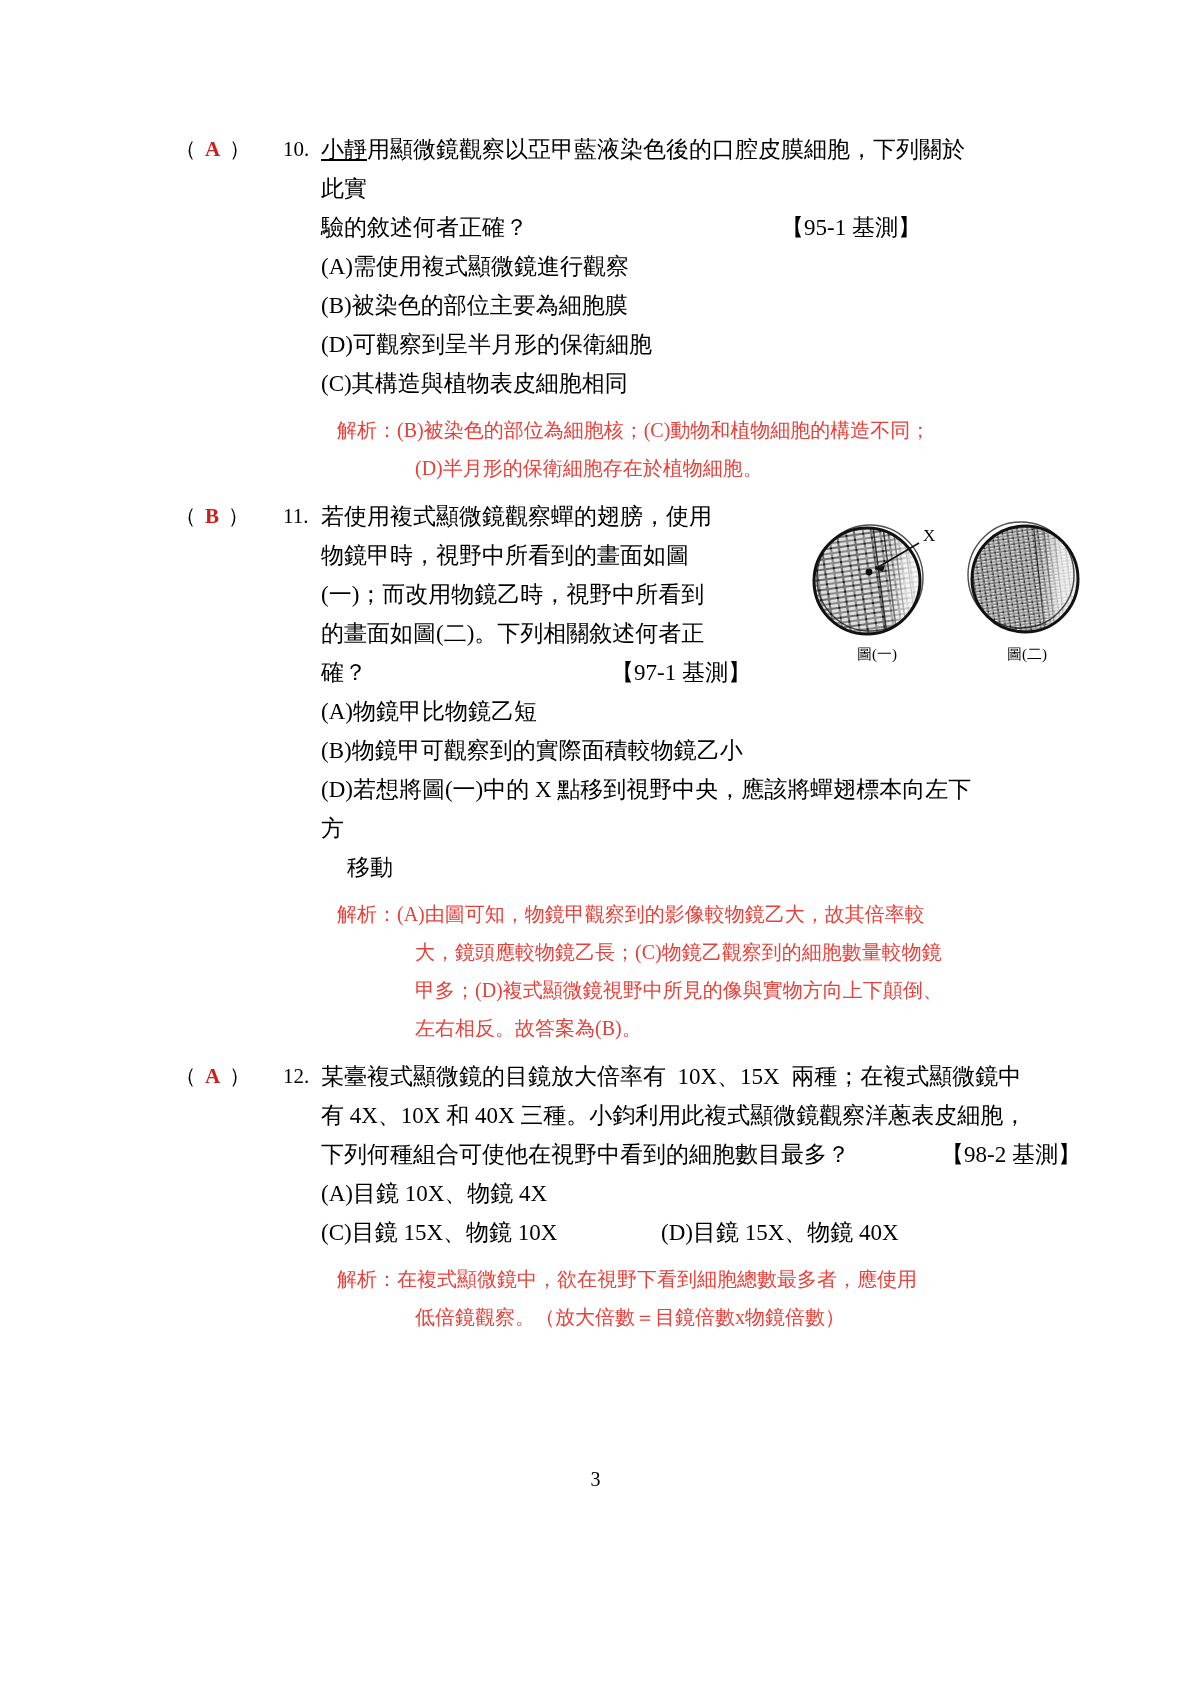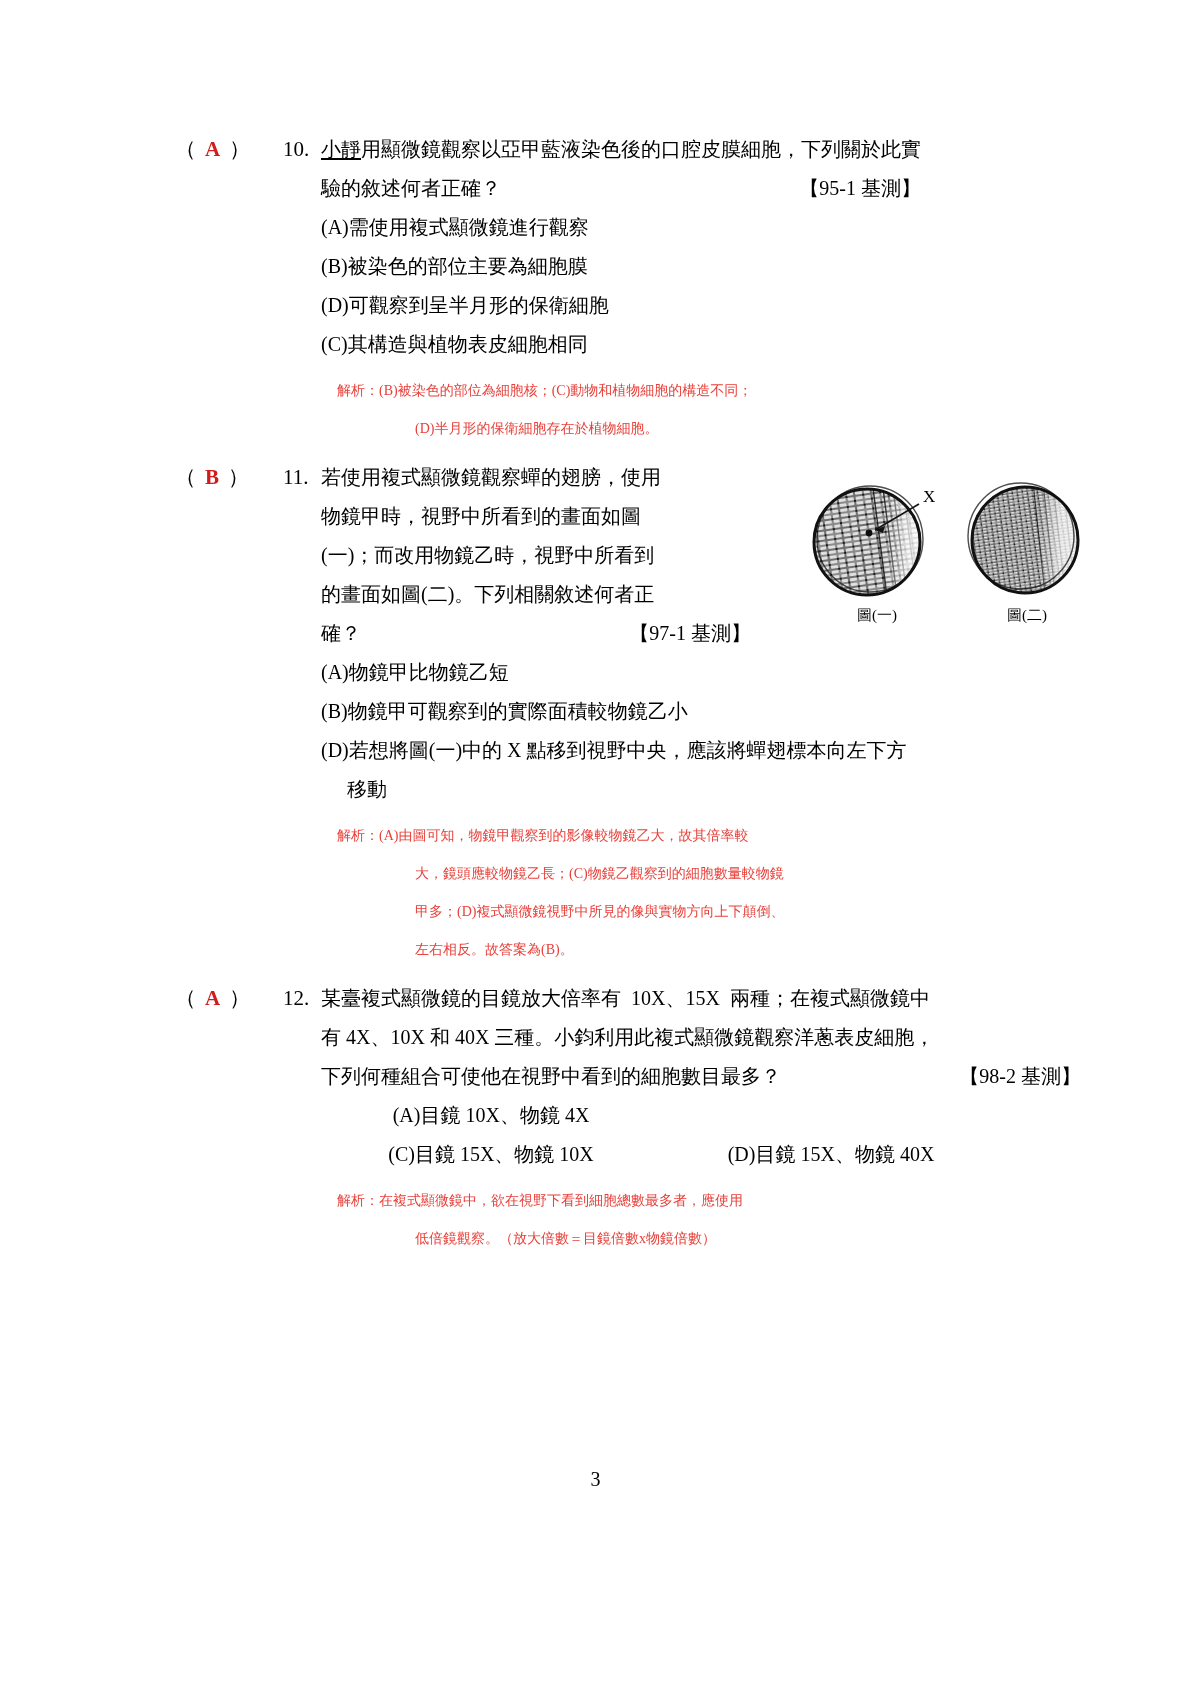--- a/index.html
+++ b/index.html
@@ -67,21 +67,21 @@
     margin-left: 42px;
   }
 
   .qbody {
     flex: 1 1 auto;
     font-size: 21px;
     line-height: 39px;
   }
 
   .qline {
-    font-size: 20px;
+    font-size: 23px;
     line-height: 39px;
     white-space: pre-wrap;
   }
 
   .qline.narrow { width: 430px; }
 
   .src {
     font-family: "Liberation Serif", serif;
   }
 
@@ -94,33 +94,32 @@
   .line-flex.w430 { width: 430px; }
 
   .underline-name {
     text-decoration: underline;
     text-underline-offset: 2px;
   }
 
   
   .opt2 {
     display: flex;
-    text-align: center;
   }
   .opt2 .c1 { width: 340px; }
   .opt2 .c2 { width: 340px; }
 
   .indent-sub {
     padding-left: 26px;
   }
 
   
   .explain {
     color: #e8403a;
-    font-size: 14px;
+    font-size: 20px;
     line-height: 38px;
     margin-top: 8px;
     padding-left: 16px;
   }
   .explain .ex-first {
     display: flex;
   }
   .explain .ex-label {
     flex: 0 0 auto;
     white-space: nowrap;

